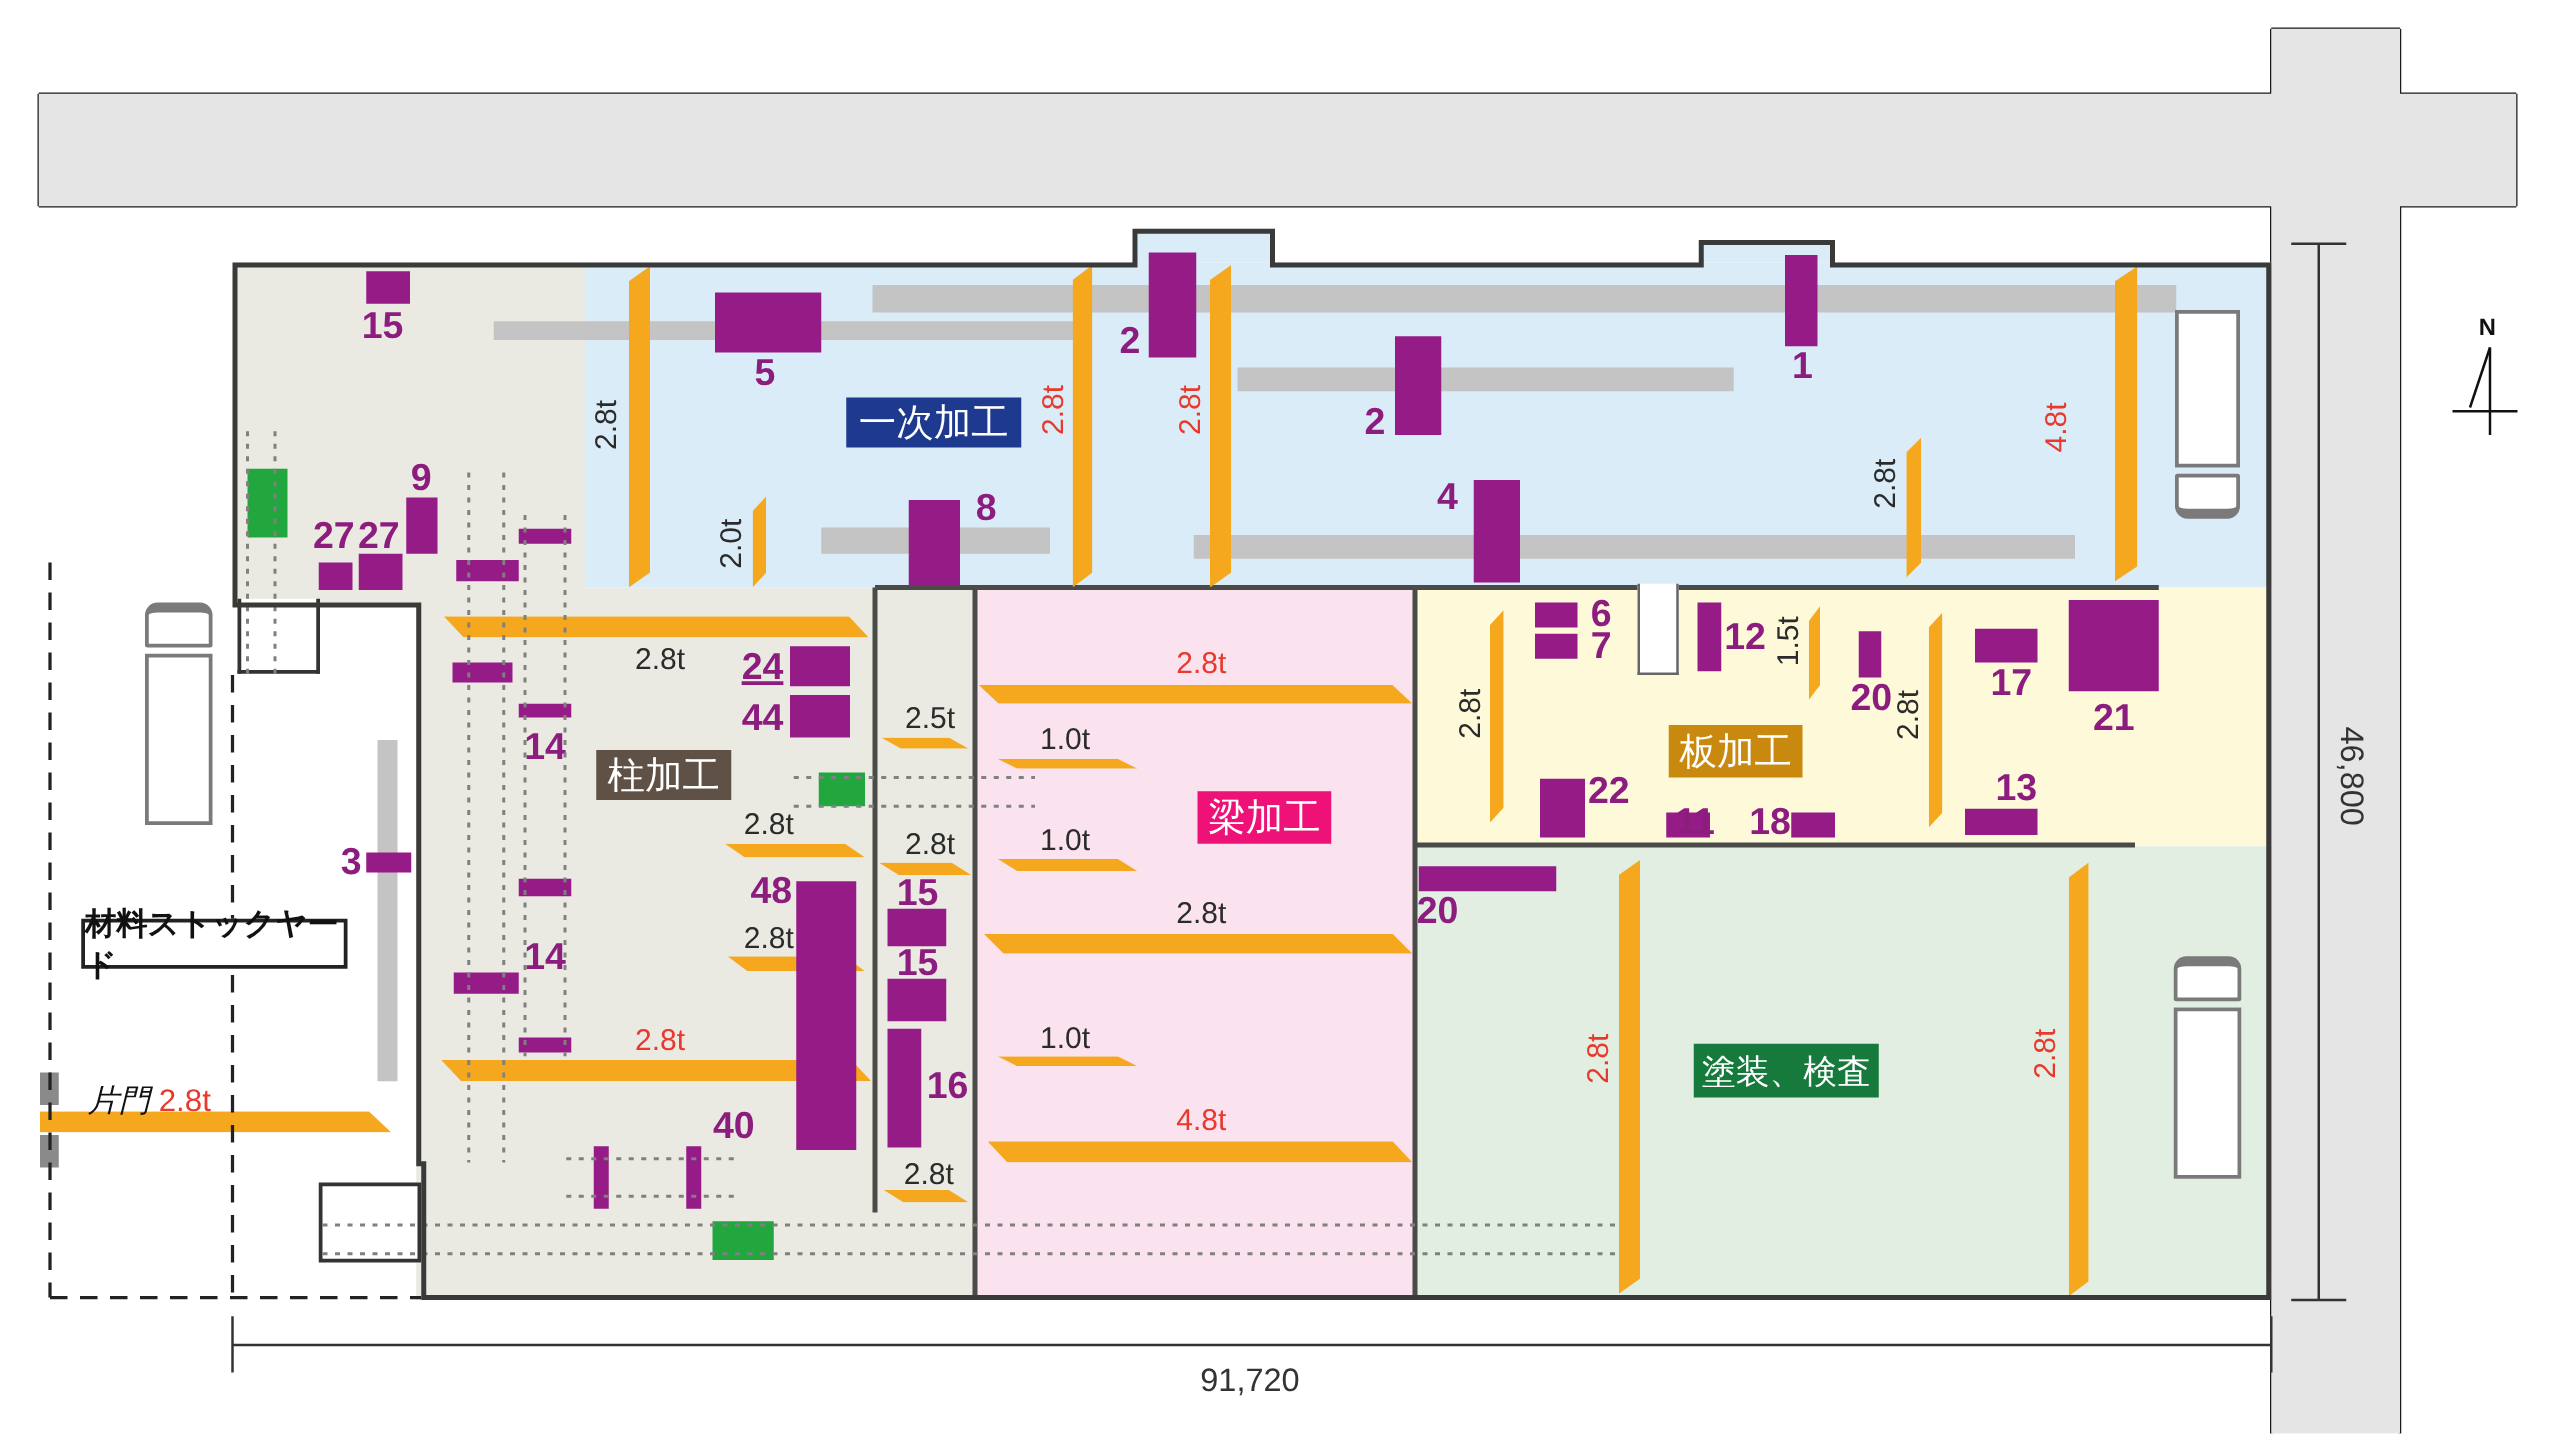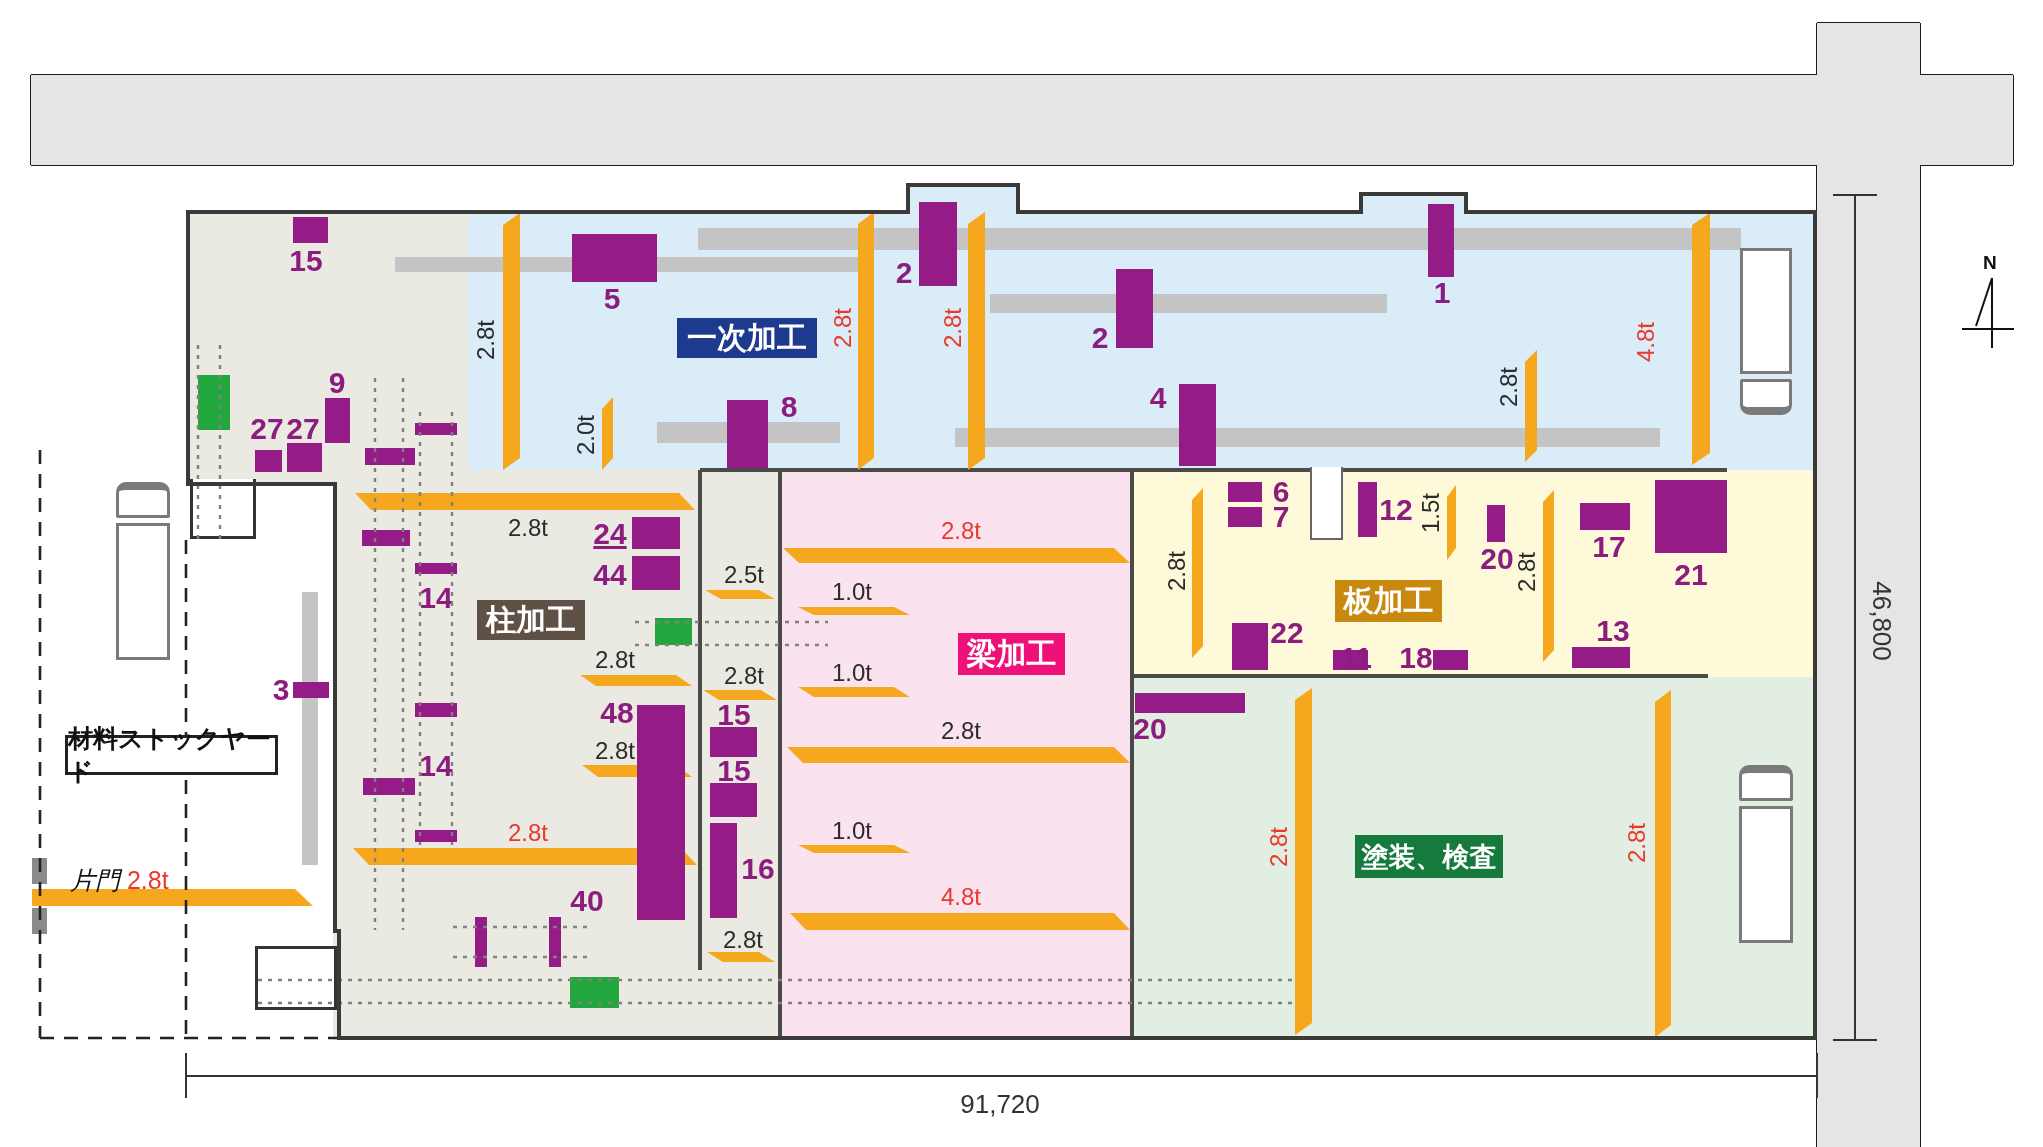--- a/index.html
+++ b/index.html
@@ -13,21 +13,21 @@
   .crane.h{clip-path:polygon(0 0, calc(100% - 16px) 0, 100% 100%, 16px 100%);}
   .crane.h.flat{clip-path:polygon(0 0, calc(100% - 18px) 0, 100% 100%, 0 100%);}
   .crane.v{clip-path:polygon(0 12px, 100% 0, 100% calc(100% - 12px), 0 100%);}
   .machine{position:absolute;background:#951b87;}
   .greenbox{position:absolute;background:#22a73e;}
   .numlab{position:absolute;transform:translate(-50%,-50%);color:#8c1d7f;font-weight:bold;
           font-size:30px;white-space:nowrap;}
   .caplab{position:absolute;transform:translate(-50%,-50%);font-size:24px;color:#2b2b2b;white-space:nowrap;}
   .caplab.red{color:#e8392c;}
   .caplab.rot{transform:translate(-50%,-50%) rotate(-90deg);}
-  .zonelabel{position:absolute;color:#fff;font-weight:bold;display:flex;align-items:center;
+  .zonelabel{position:absolute;color:#fff;font-weight:normal;display:flex;align-items:center;
              justify-content:center;white-space:nowrap;}
   .door{position:absolute;background:#fff;}
   .truckpart{position:absolute;background:#fff;border:3px solid #7a7a7a;box-sizing:border-box;}
   .dimlab{position:absolute;transform:translate(-50%,-50%);font-size:26px;color:#333;white-space:nowrap;}
   .dimlab.rot90{transform:translate(-50%,-50%) rotate(90deg);}
   .gatepost{position:absolute;background:#8a8a8a;}
   svg.layer{position:absolute;left:0;top:0;pointer-events:none;}
 </style>
 </head>
 <body>

